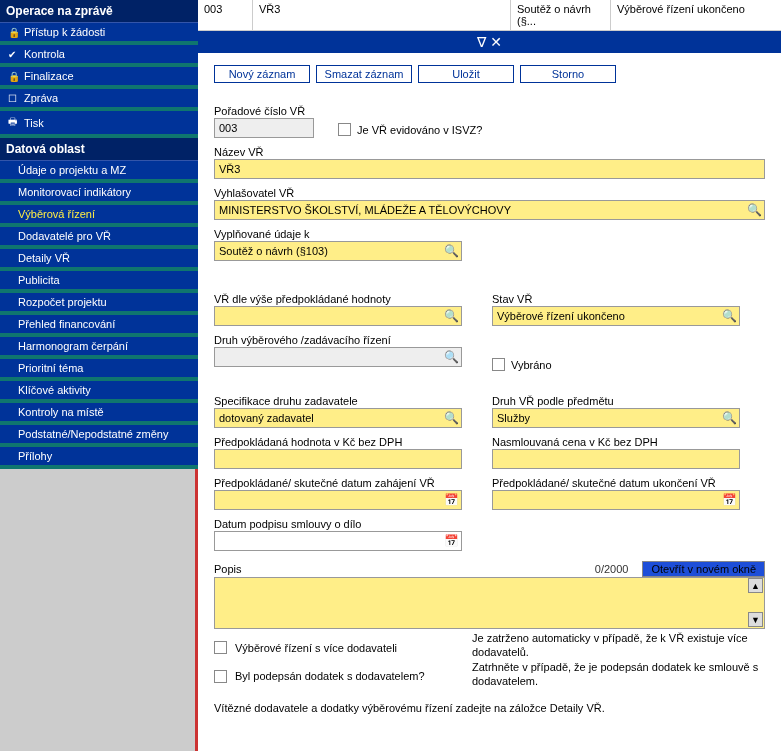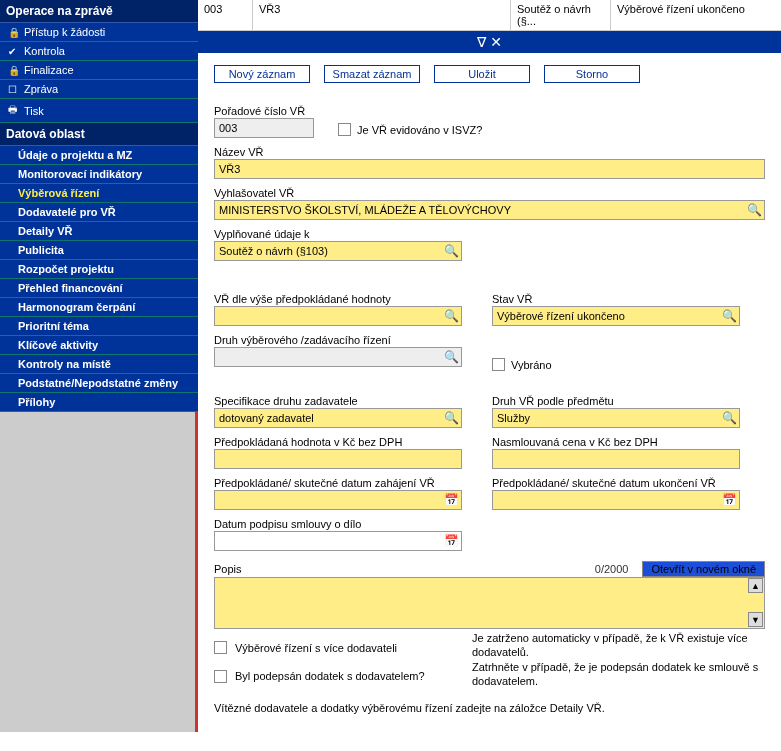--- a/index.html
+++ b/index.html
@@ -25,38 +25,37 @@
       font-weight: bold;
       padding: 4px 6px;
       font-size: 12px;
       border-bottom: 1px solid #3355aa;
     }
     .sidebar-item {
       background: #003399;
       color: #fff;
       padding: 3px 6px 3px 8px;
       font-size: 11px;
-      border-bottom: 1px solid #0f766e;
+      border-bottom: 4px solid #0f766e;
       cursor: pointer;
       display: flex;
       align-items: center;
     }
     .sidebar-item.with-icon::before {
       content: attr(data-icon);
       margin-right: 6px;
       font-size: 10px;
       width: 10px;
       display: inline-block;
     }
     .sidebar-item.active {
       color: #ffee44;
     }
     .sidebar-item.indent {
       padding-left: 18px;
-      font-weight: bold;
     }
     .sidebar-bottom {
       background: #ccc;
       height: 320px;
       border-right: 3px solid #cc3333;
     }
     .main {
       flex: 1;
       background: #fff;
       position: relative;
@@ -83,21 +82,21 @@
       align-items: center;
       gap: 4px;
     }
     .filter-icon {
       color: #fff;
       font-size: 14px;
       cursor: pointer;
     }
     .button-row {
       display: flex;
-      gap: 14px;
+      gap: 6px;
       padding: 12px 8px 8px 16px;
     }
     .action-btn {
       background: #fff;
       border: 1px solid #003399;
       color: #003399;
       padding: 2px 0;
       width: 96px;
       text-align: center;
       font-size: 11px;

